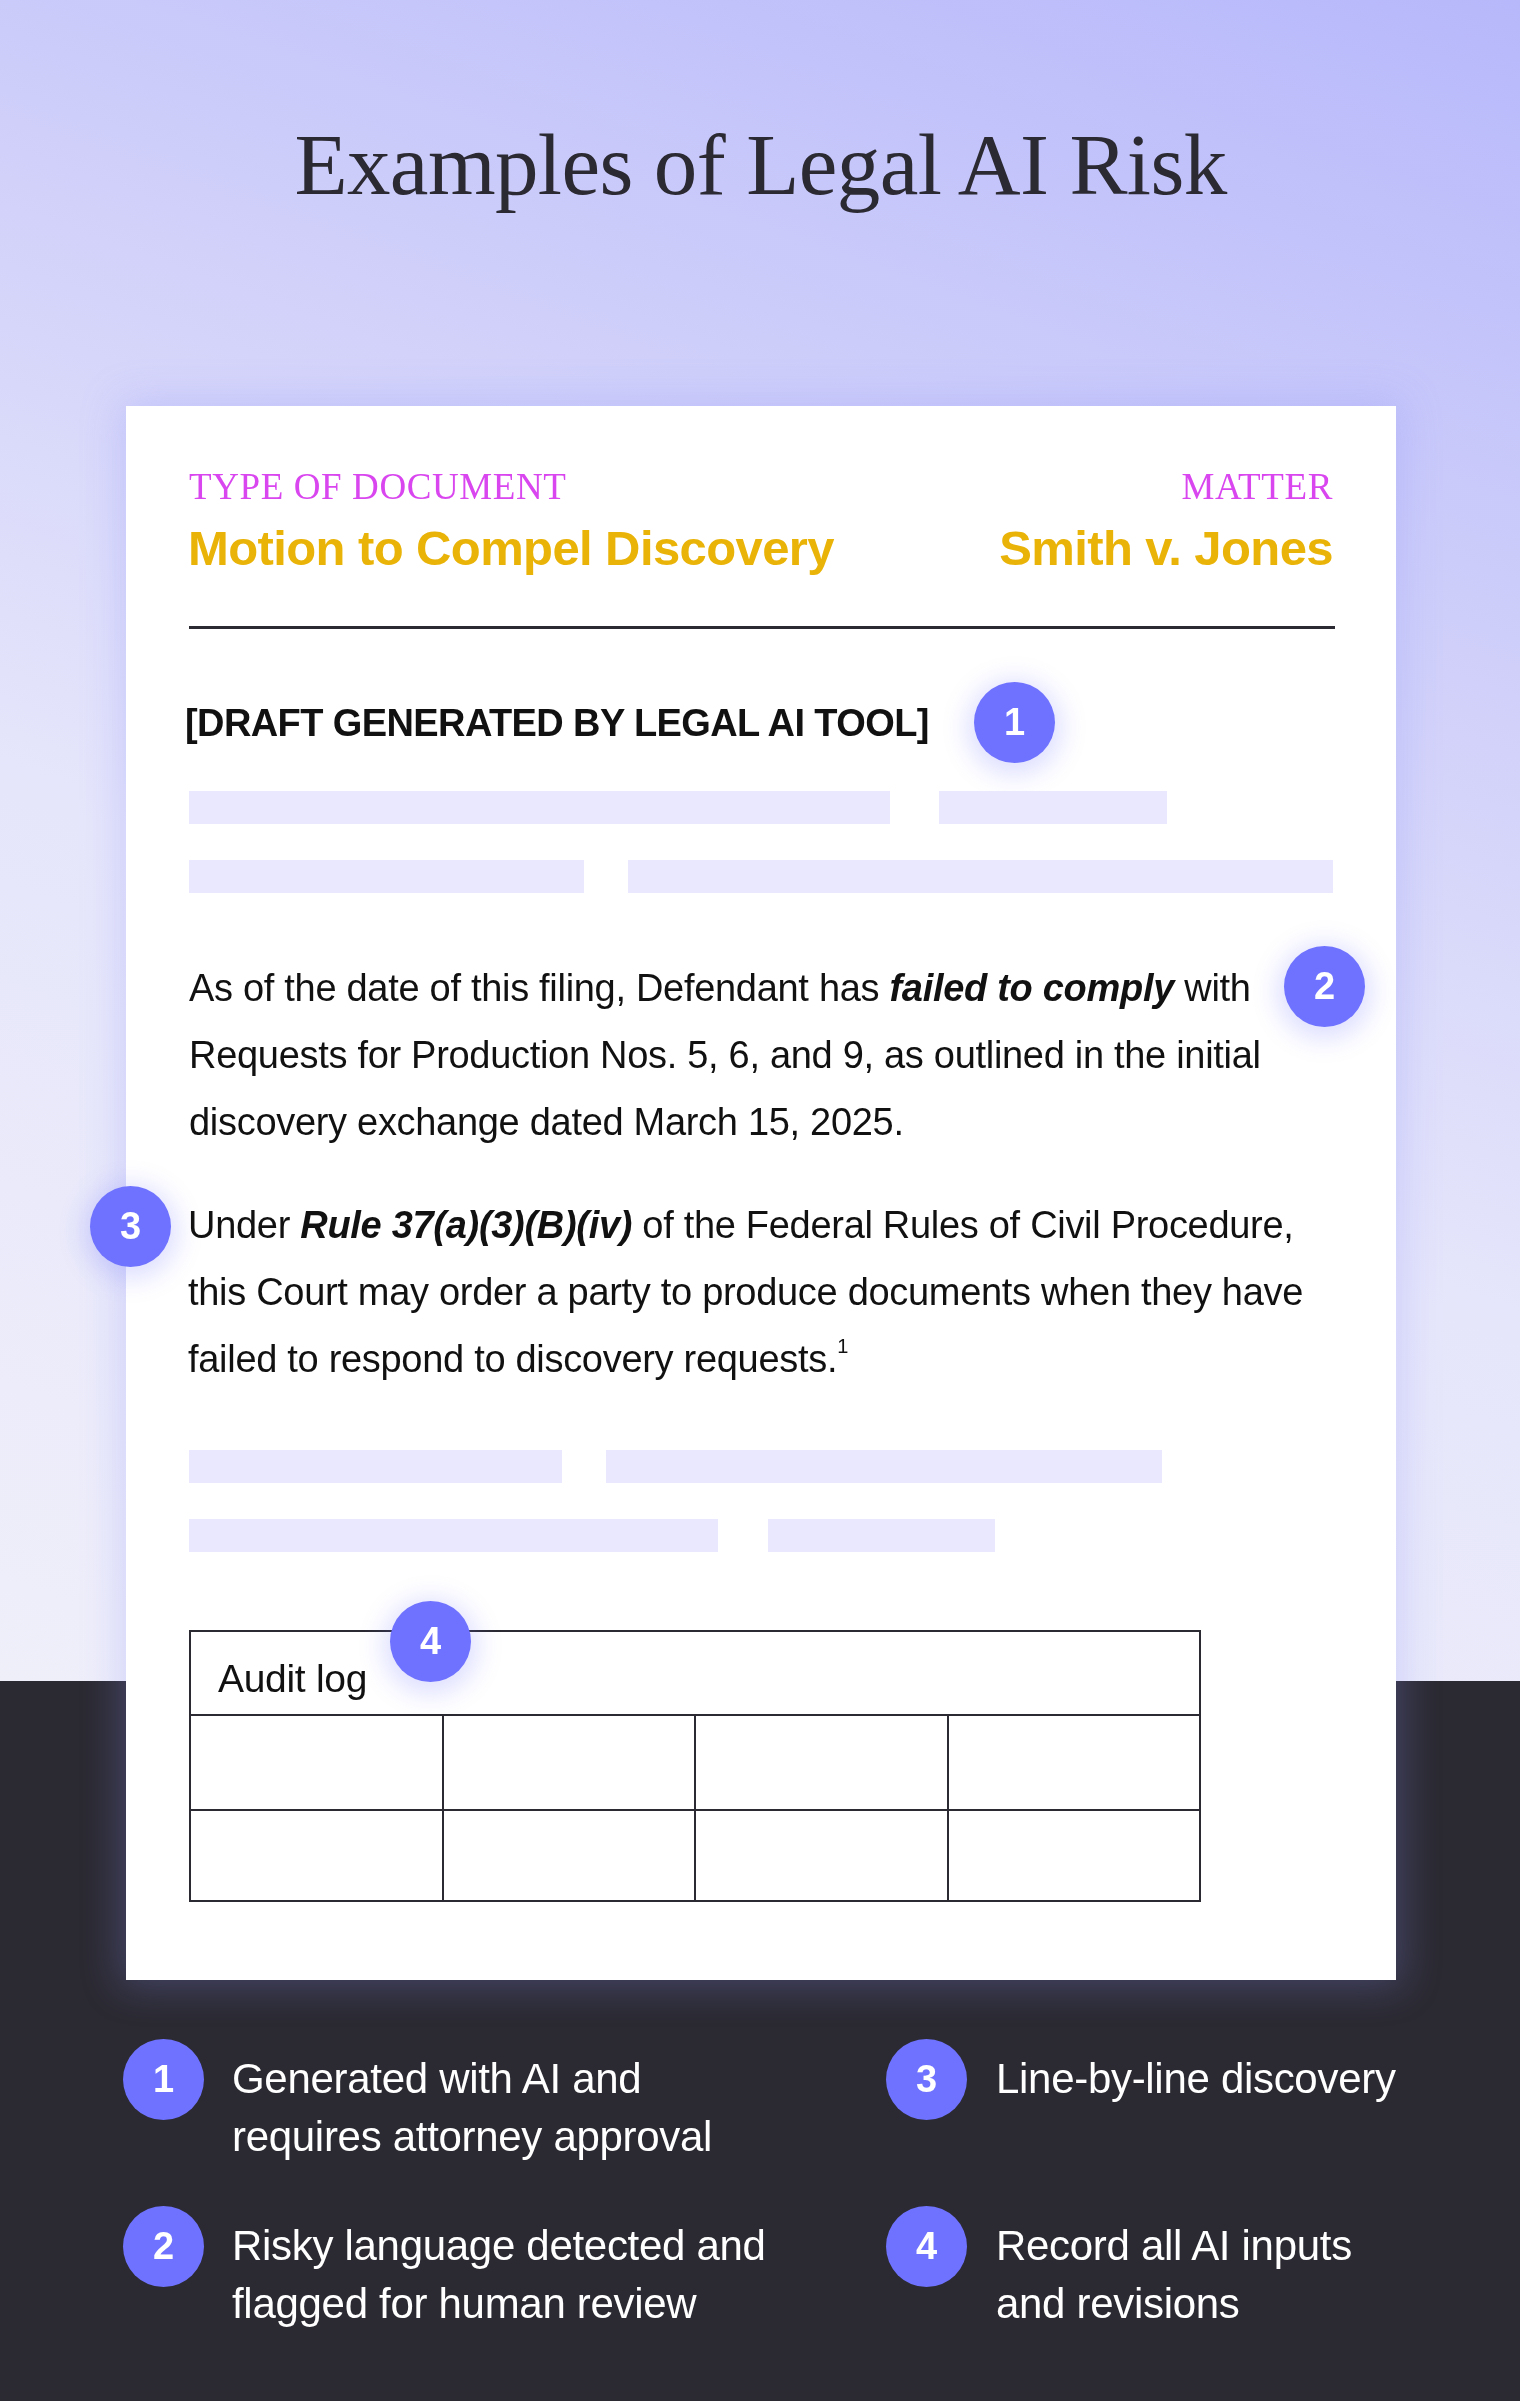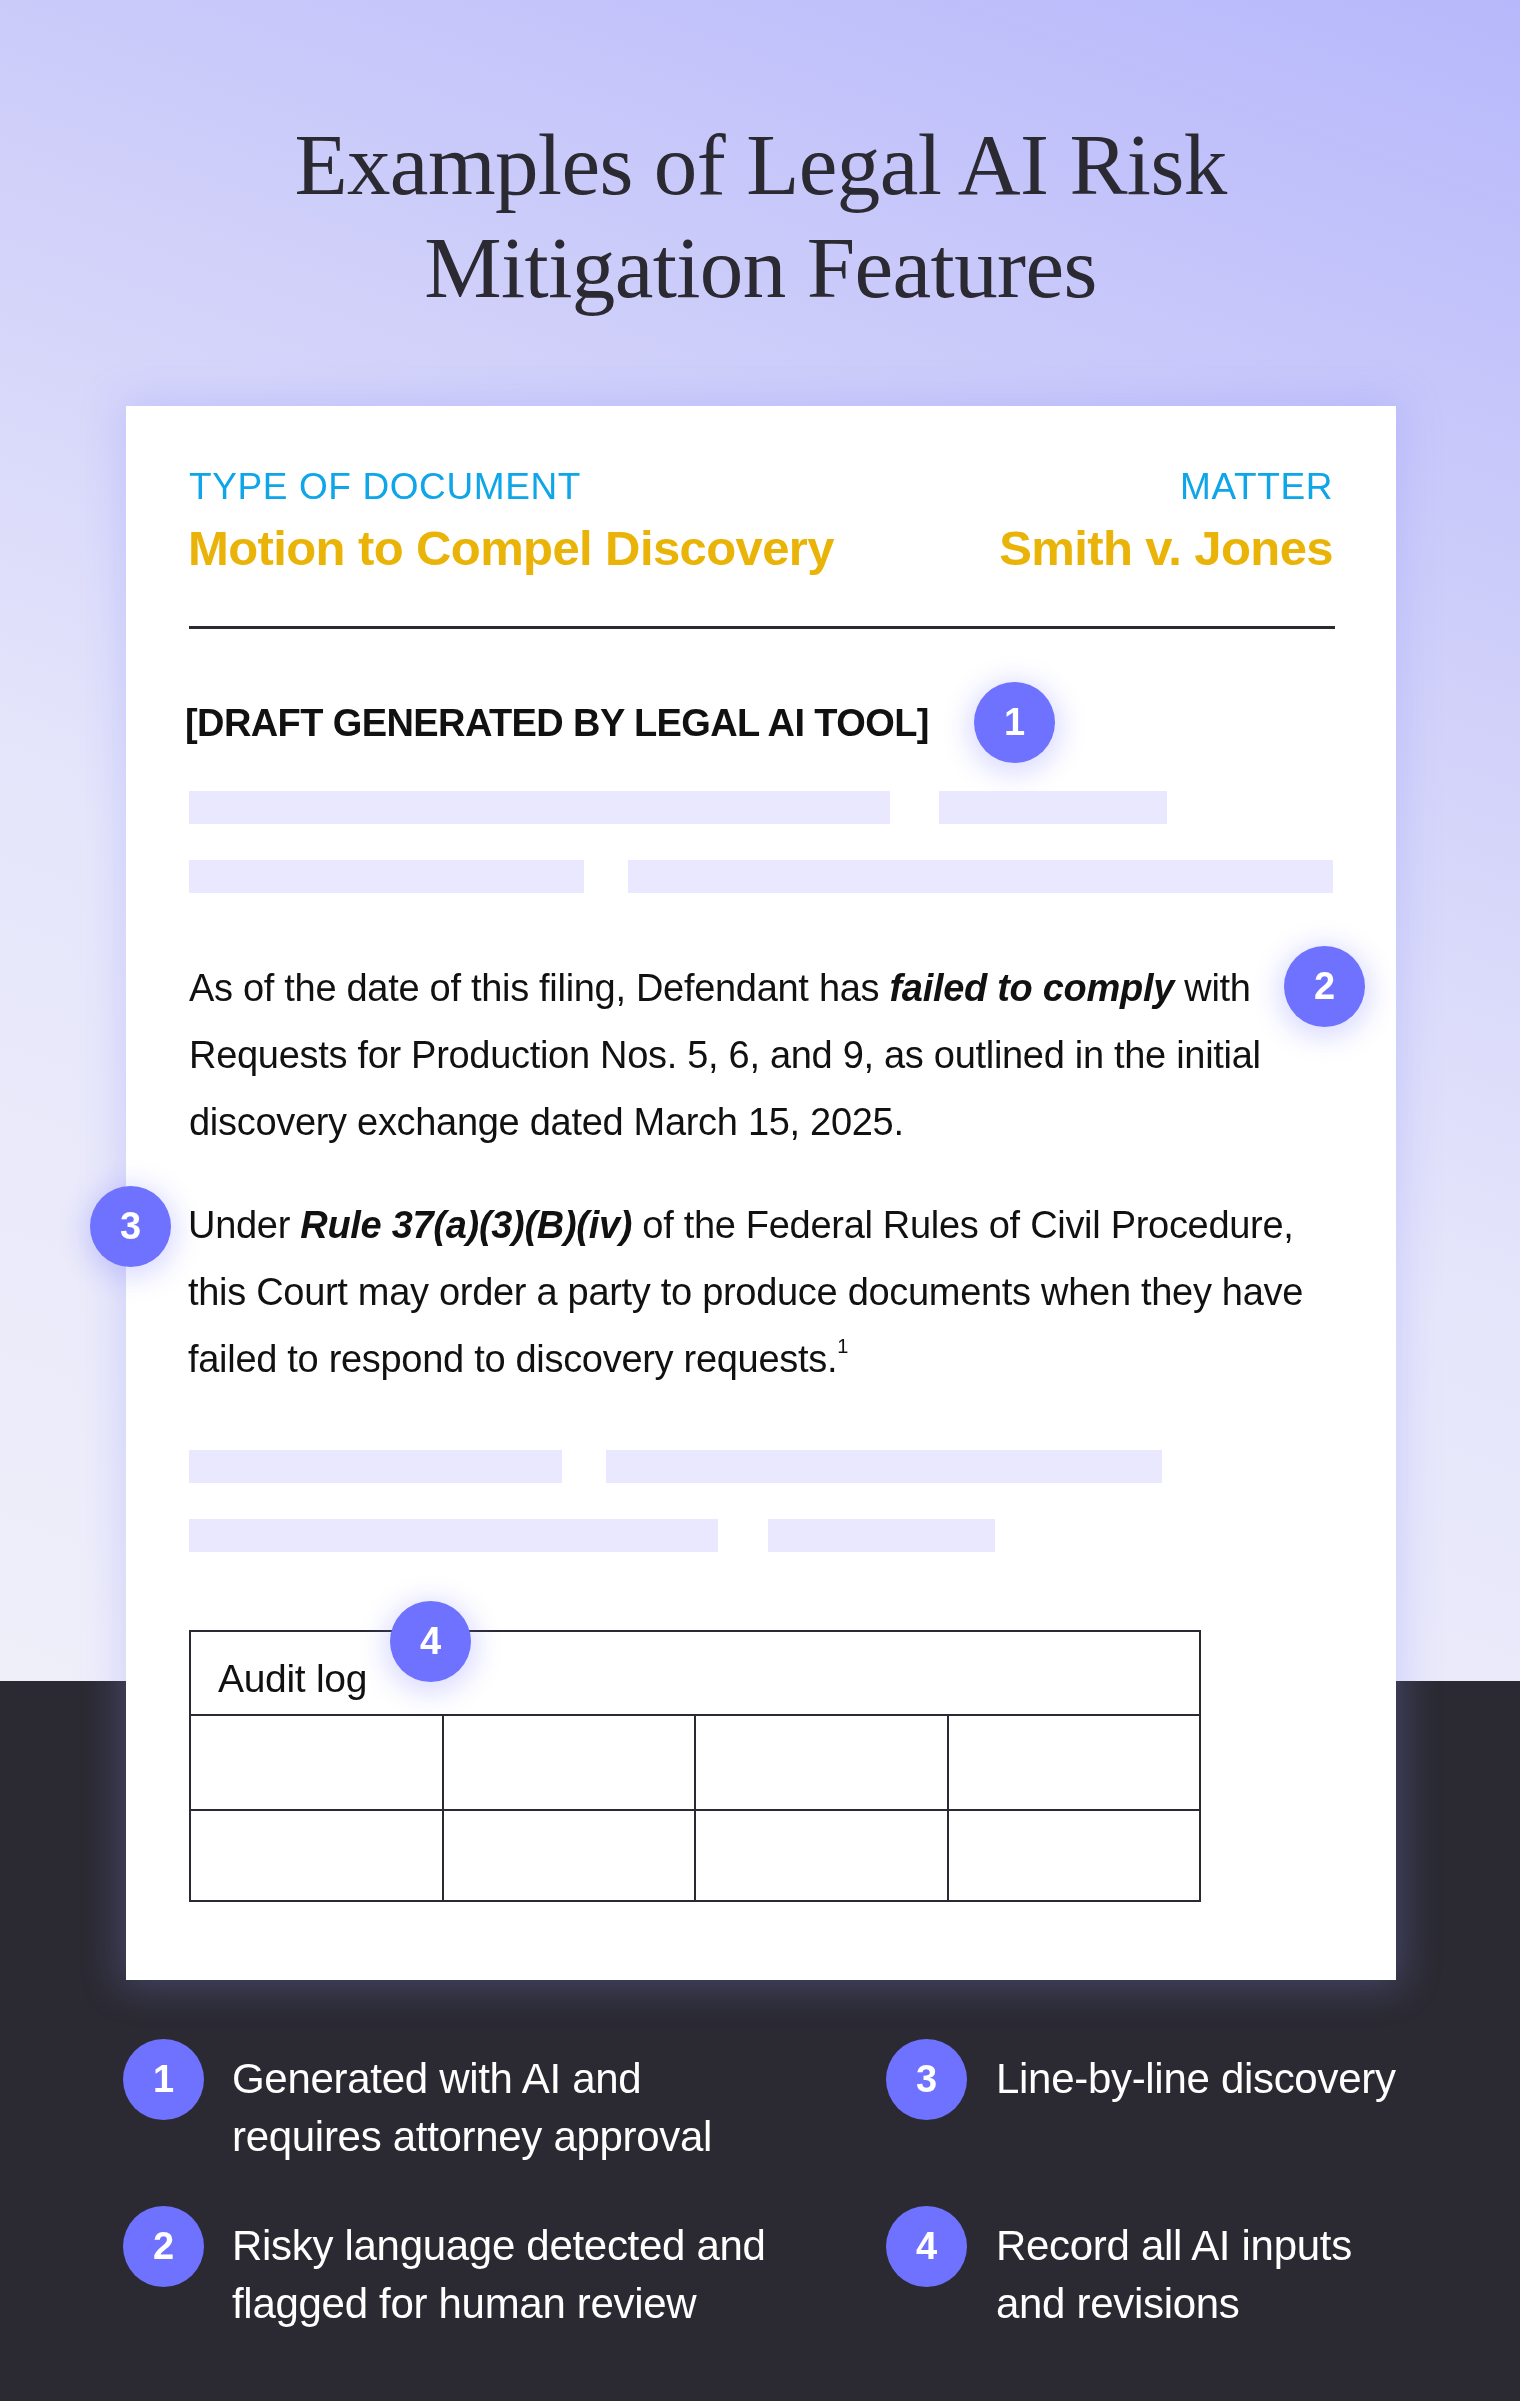--- a/index.html
+++ b/index.html
@@ -24,22 +24,22 @@
     margin: 0; font-weight: normal;
   }
   .title span { display: block; }
   .card {
     position: absolute; left: 126px; top: 406px; width: 1270px; height: 1574px;
     background: #ffffff;
     box-shadow: 0 0 38px 6.3px rgba(140, 142, 250, 0.28);
   }
   .abs { position: absolute; }
   .meta-label {
-    font-family: Liberation Sans, sans-serif;
-    font-size: 37px; color: #0ea5e9; letter-spacing: 0.6px; line-height: 38px;
+    font-family: Liberation Serif, serif;
+    font-size: 37px; color: #d946ef; letter-spacing: 0.6px; line-height: 38px;
   }
   .meta-value {
     font-size: 49px; font-weight: bold; color: #eab308; line-height: 57px; letter-spacing: -0.6px;
   }
   .divider { background: #2b2a32; height: 2.5px; }
   .draft-tag {
     font-size: 38px; font-weight: bold; color: #111; letter-spacing: -0.6px; line-height: 44px;
   }
   .bar { background: #e9e8fe; height: 33px; }
   .para {
@@ -75,21 +75,20 @@
   .legend-badge { box-shadow: none; }
 </style>
 </head>
 <body>
 
 <div class="top-bg"></div>
 <div class="bottom-bg"></div>
 
 <h1 class="title">
   <span>Examples of Legal AI Risk</span>
-  <span>Mitigation Features</span>
 </h1>
 
 <div class="card"></div>
 
 <div class="abs meta-label" style="left:189px; top:468px;">TYPE OF DOCUMENT</div>
 <div class="abs meta-label" style="right:188px; top:468px; text-align:right;">MATTER</div>
 <div class="abs meta-value" style="left:188px; top:520px;">Motion to Compel Discovery</div>
 <div class="abs meta-value" style="right:188px; top:520px; text-align:right;">Smith v. Jones</div>
 
 <div class="abs divider" style="left:189px; top:626px; width:1146px;"></div>

